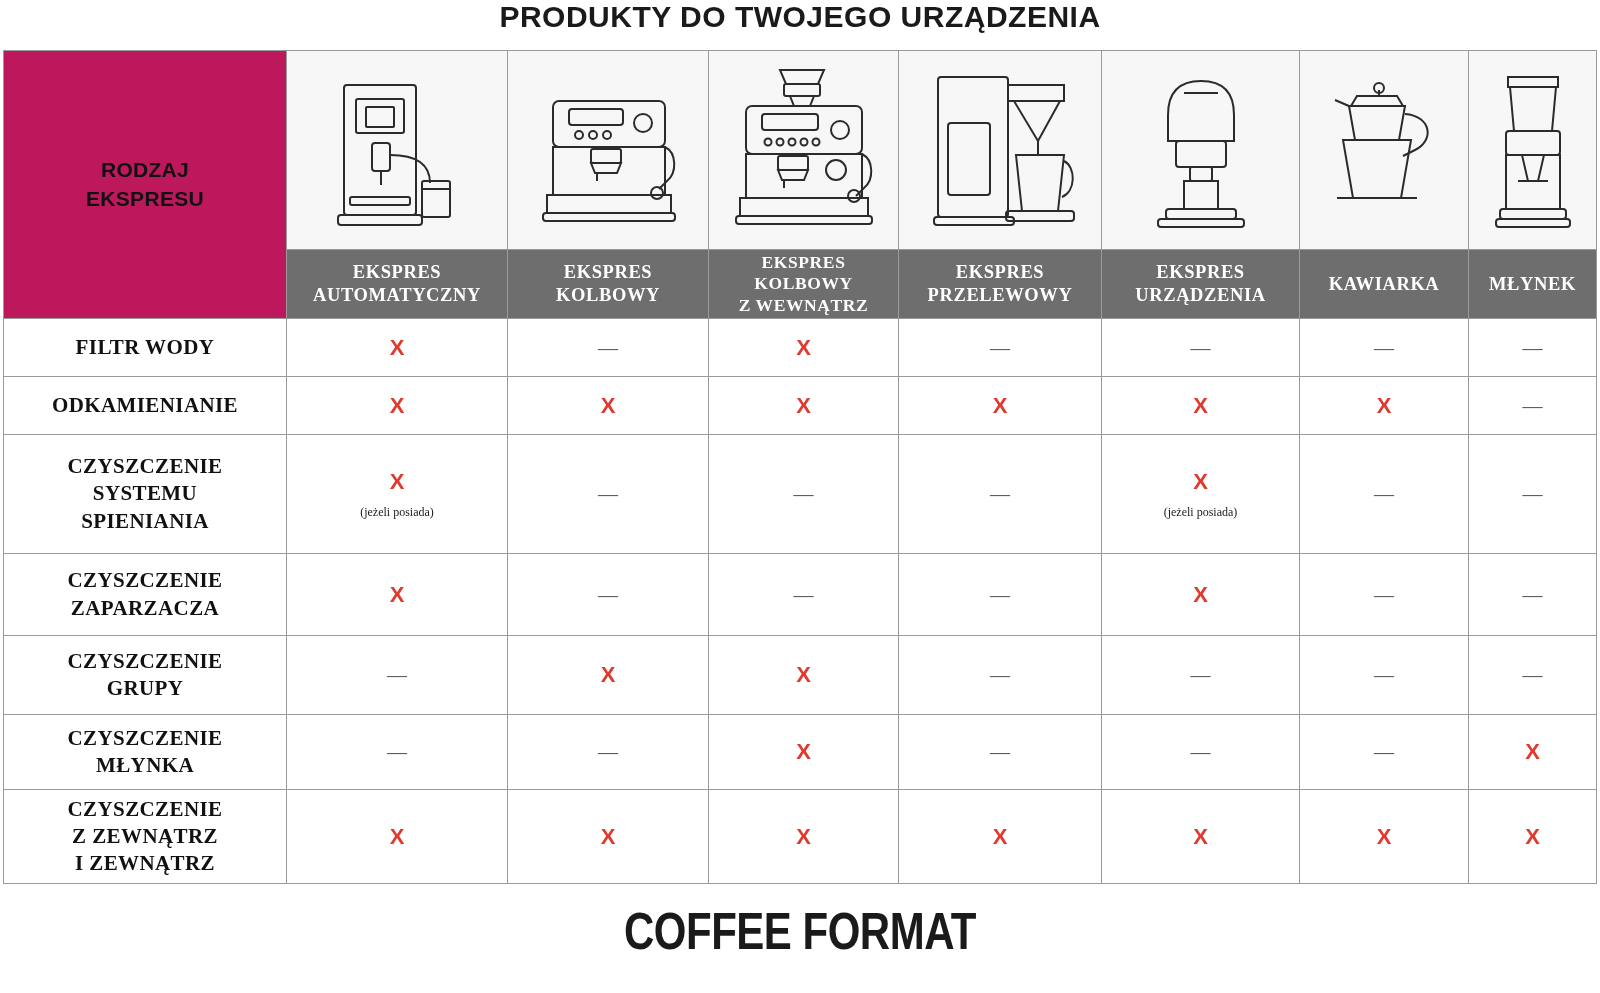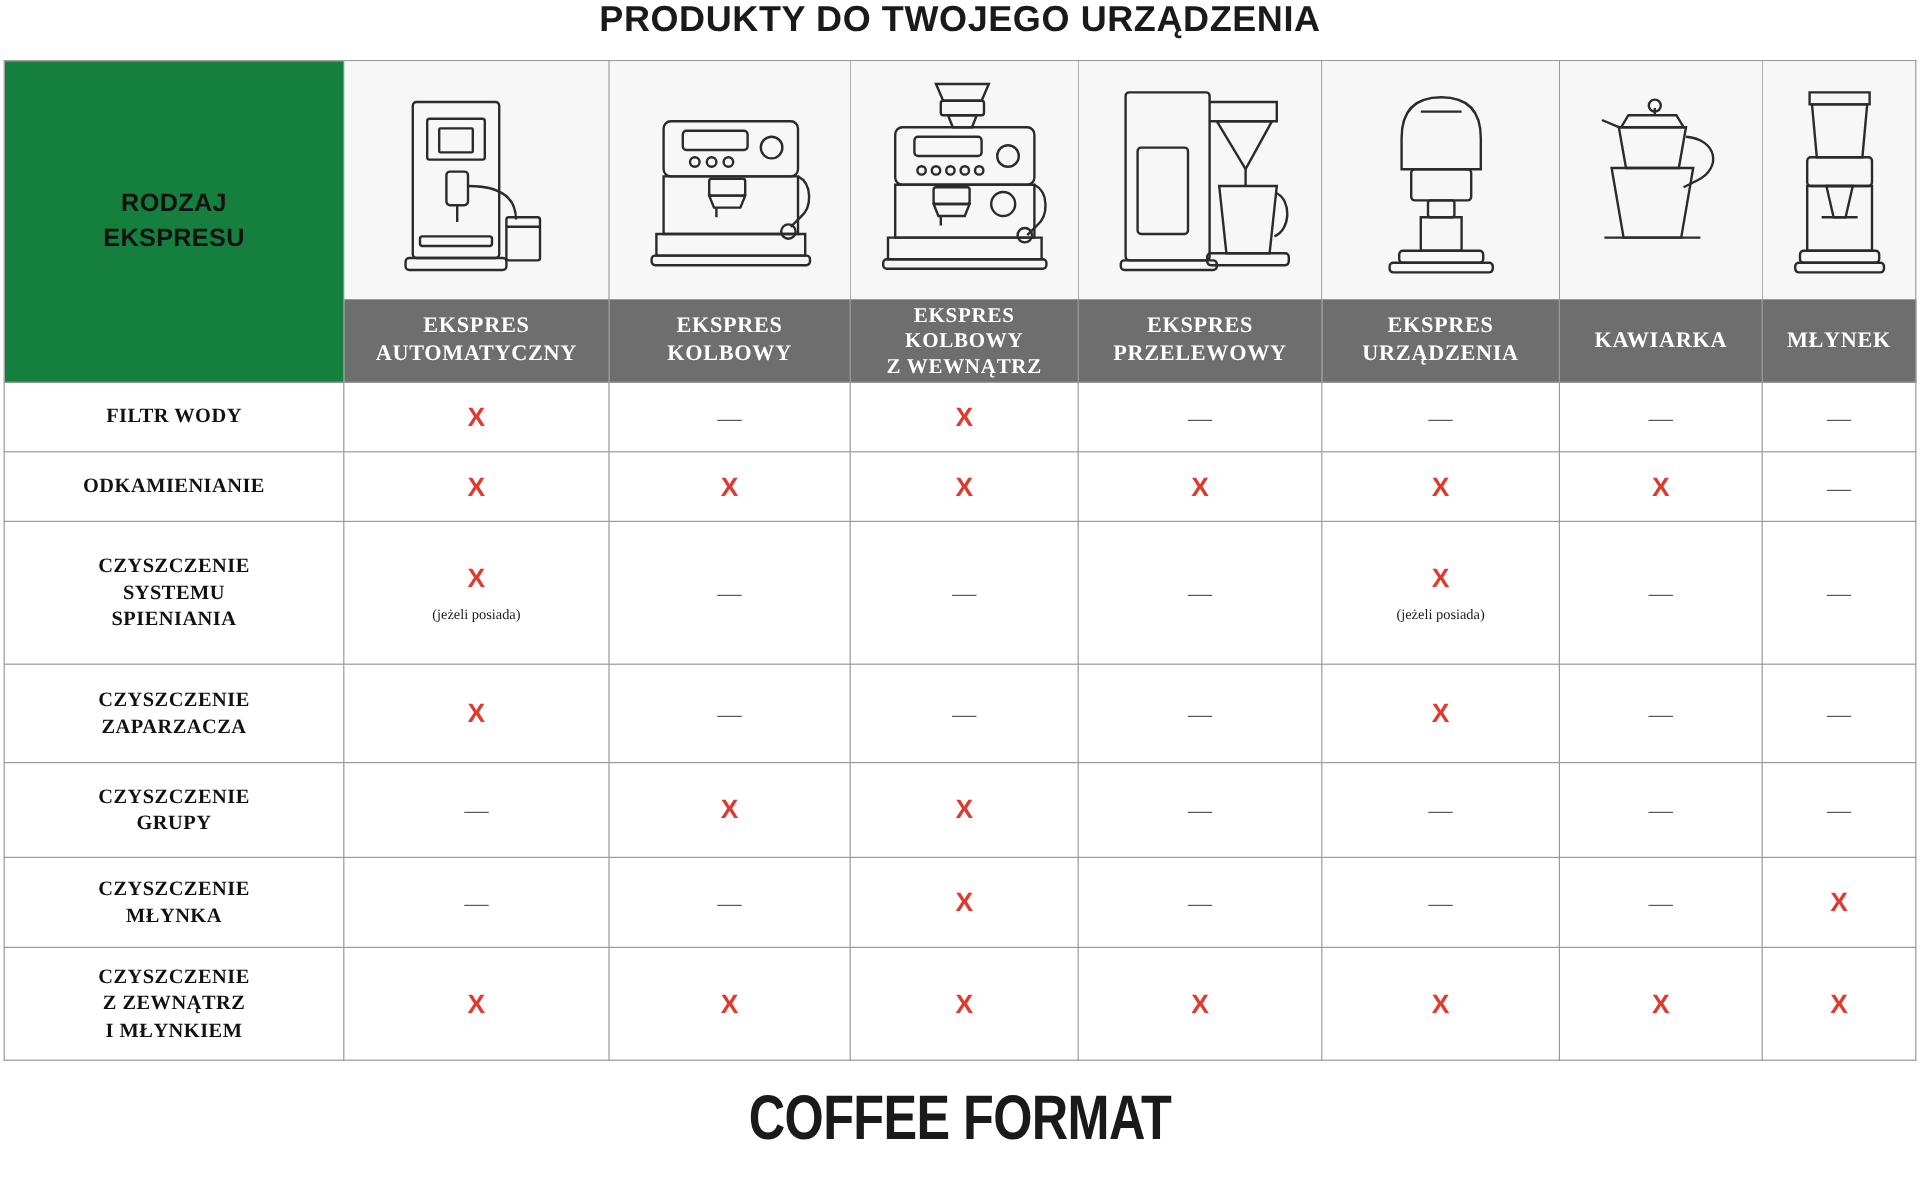--- a/index.html
+++ b/index.html
@@ -51,21 +51,21 @@
   col.m6 { width: 128px; }
 
   
   .icon-cell {
     height: 198px;
     background: #f7f7f7;
     position: relative;
   }
   .icon-cell svg { display: block; margin: 0 auto; }
   .corner-cell {
-    background: #15803d;
+    background: #be185d;
     font-family: "Liberation Sans", sans-serif;
     font-weight: bold;
     font-size: 21px;
     line-height: 1.35;
     letter-spacing: 0.3px;
     color: #111;
   }
   
   .hdr {
     background: #6e6e6e;
@@ -76,21 +76,21 @@
     line-height: 1.22;
     letter-spacing: 0.6px;
     height: 68px;
     padding: 4px 6px;
   }
   .hdr.small { font-size: 17.5px; }
   
   .rowlabel {
     font-family: "Liberation Serif", serif;
     font-weight: bold;
-    font-size: 17px;
+    font-size: 21px;
     line-height: 1.3;
     letter-spacing: 0.4px;
     color: #111;
     padding: 10px 6px;
   }
   .cell {
     font-size: 22px;
     color: #555;
   }
   .mark {
@@ -388,21 +388,21 @@
         <td class="cell"><span class="dash">—</span></td>
         <td class="cell"><span class="dash">—</span></td>
         <td class="cell"><span class="dash">—</span></td>
         <td class="cell"><span class="mark">X</span></td>
       </tr>
 
       <tr class="r-zewn">
         <td class="rowlabel">
           <div>CZYSZCZENIE</div>
           <div>Z ZEWNĄTRZ</div>
-          <div>I MŁYNKIEM</div>
+          <div>I ZEWNĄTRZ</div>
         </td>
         <td class="cell"><span class="mark">X</span></td>
         <td class="cell"><span class="mark">X</span></td>
         <td class="cell"><span class="mark">X</span></td>
         <td class="cell"><span class="mark">X</span></td>
         <td class="cell"><span class="mark">X</span></td>
         <td class="cell"><span class="mark">X</span></td>
         <td class="cell"><span class="mark">X</span></td>
       </tr>
     </tbody>

